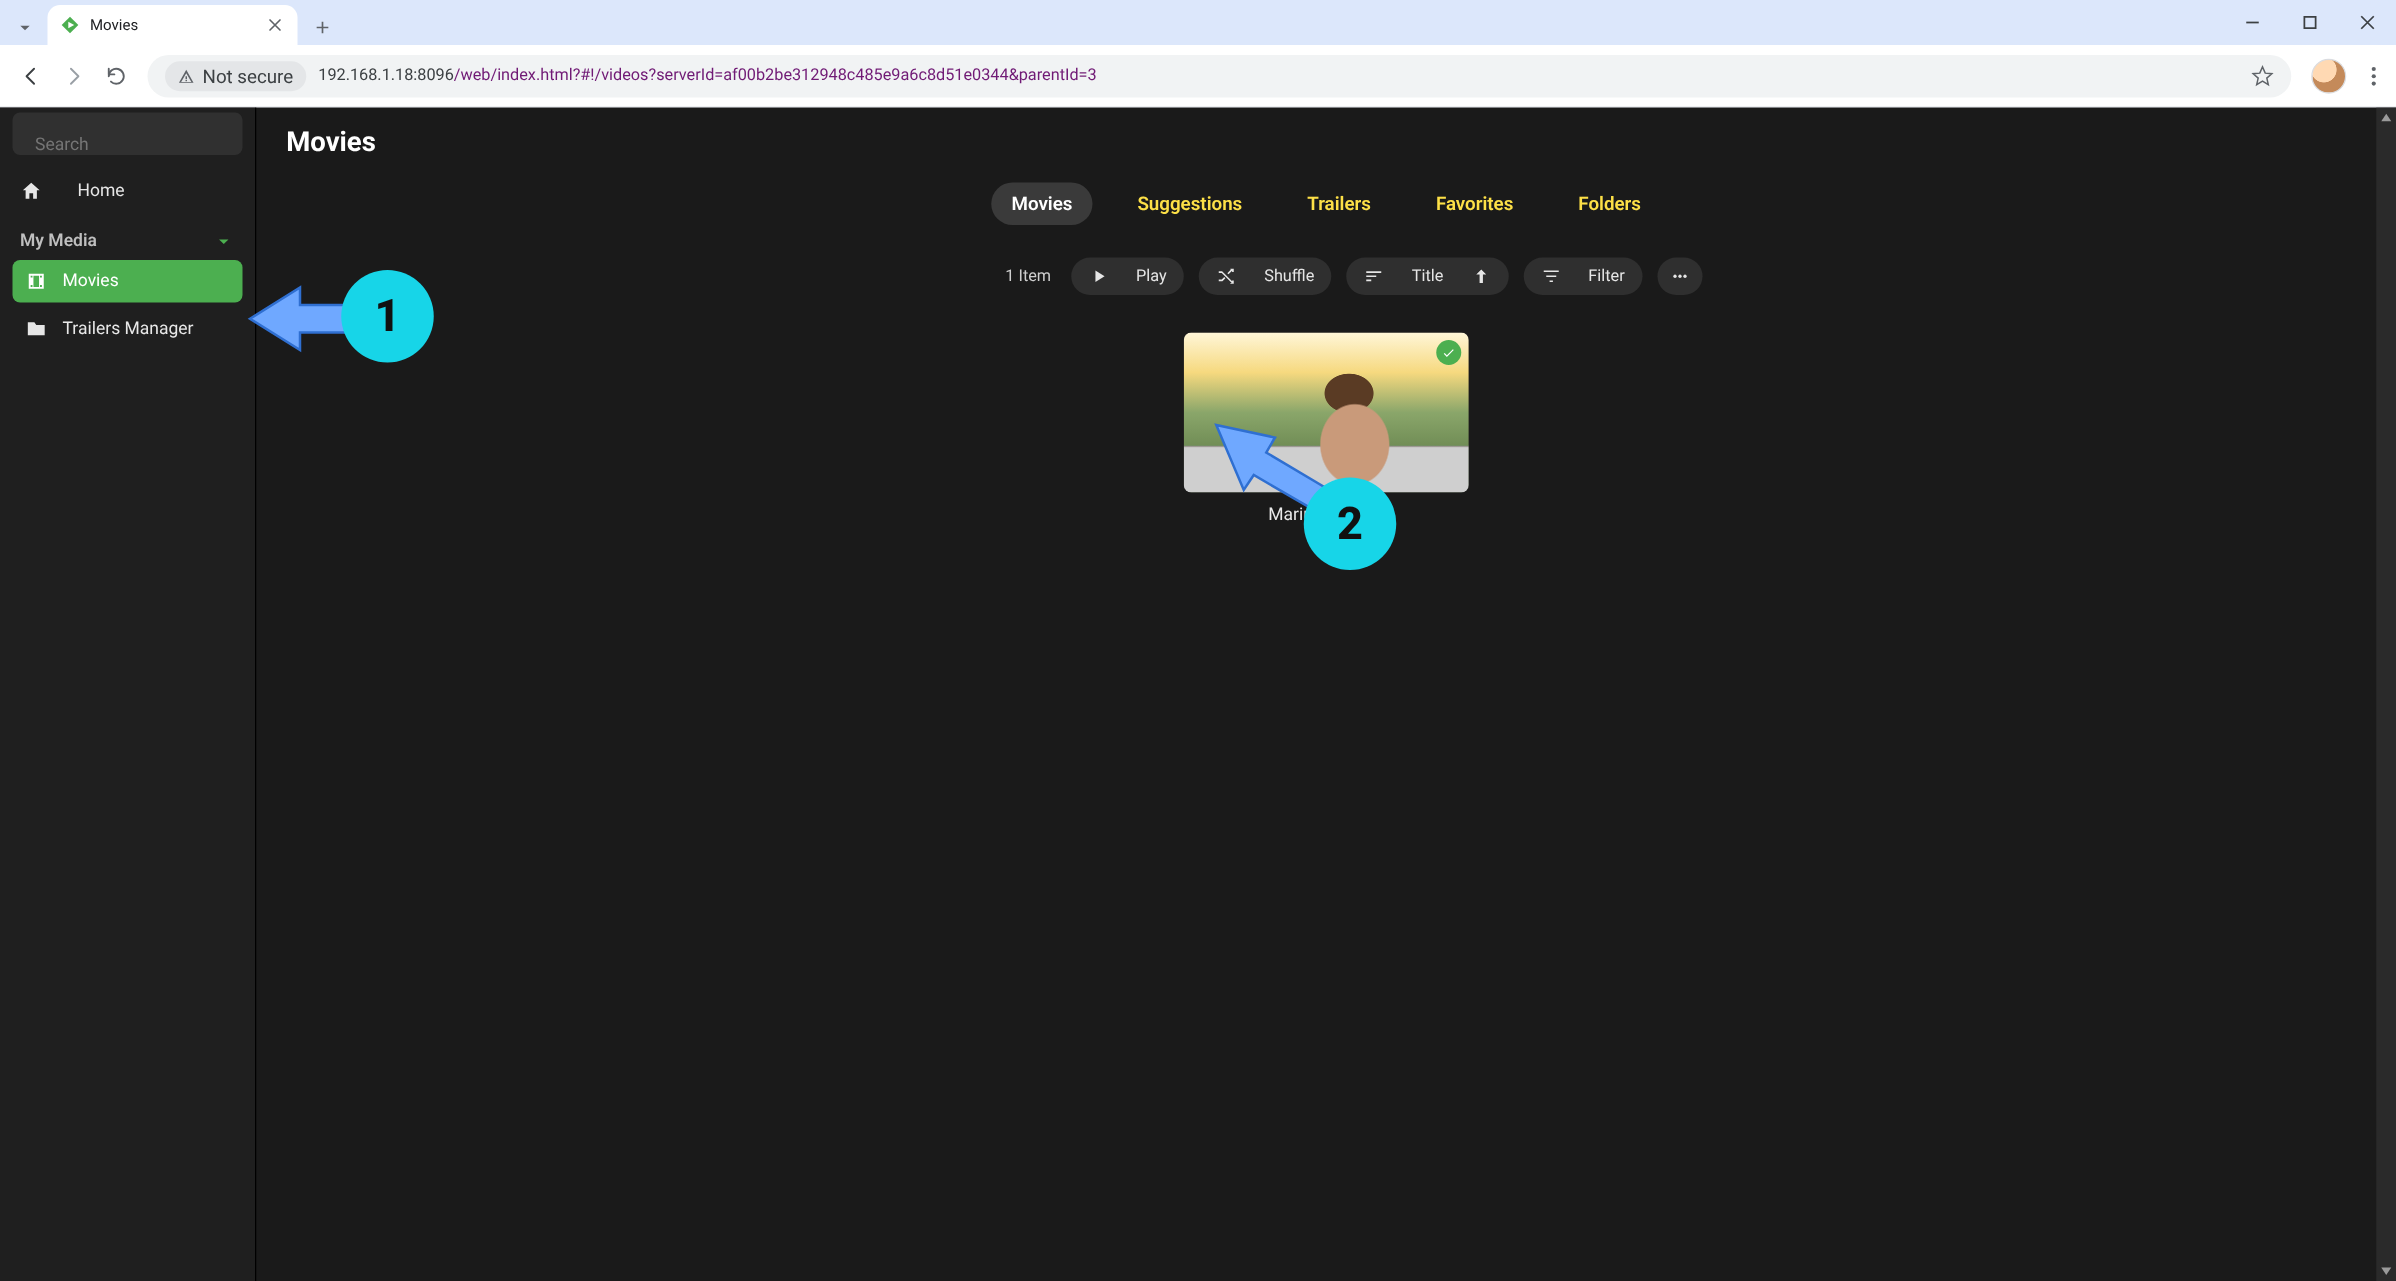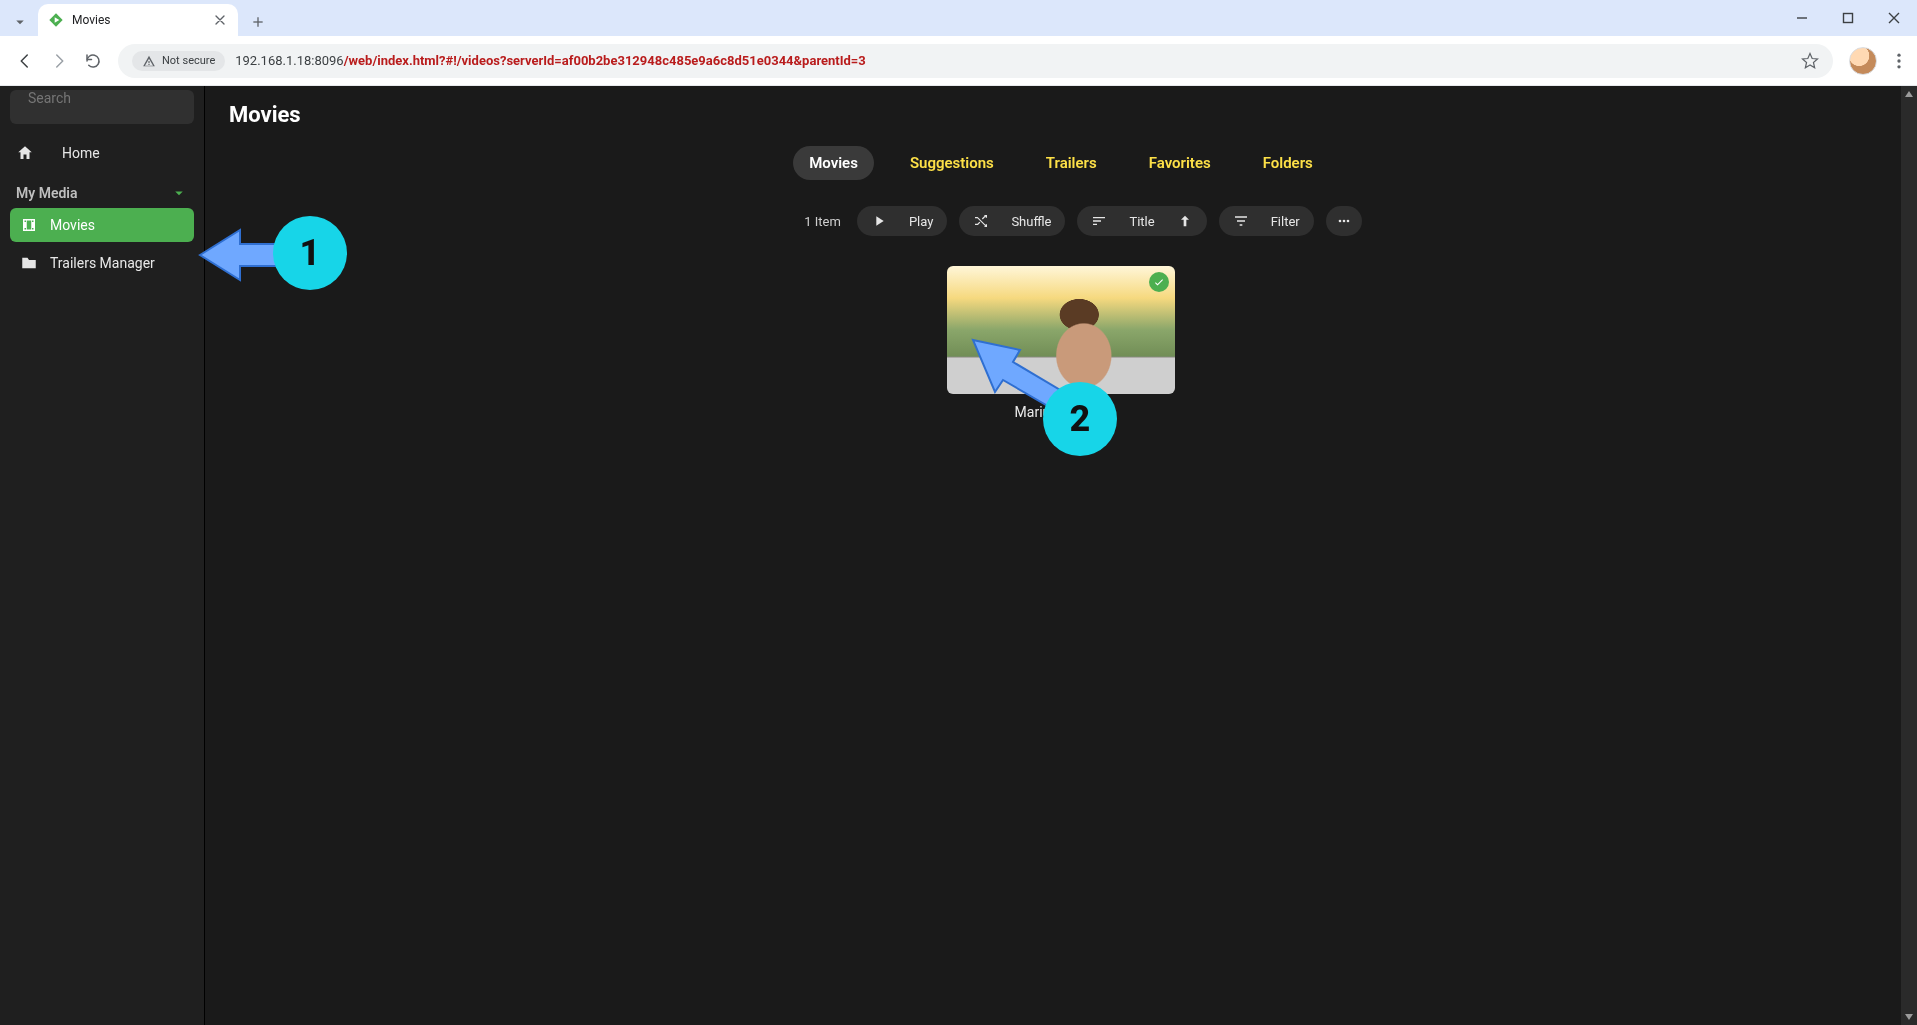--- a/index.html
+++ b/index.html
@@ -18,38 +18,38 @@
   .tab-new { display:flex; align-items:center; justify-content:center; width:28px; height:28px; margin-left:6px; }
   .tab-new svg { width:16px; height:16px; fill:#5f6368; }
   .window-controls { margin-left:auto; display:flex; align-items:center; height:36px; }
   .win-btn { width:46px; height:32px; display:flex; align-items:center; justify-content:center; }
   .win-btn svg { width:12px; height:12px; stroke:#3c4043; fill:none; stroke-width:1.4; }
 
   .addr-bar { background:#fff; height:50px; display:flex; align-items:center; padding:0 8px; border-bottom:1px solid #e8eaed; }
   .nav-btn { width:34px; height:34px; display:flex; align-items:center; justify-content:center; border-radius:50%; }
   .nav-btn svg { width:18px; height:18px; }
   .omnibox { flex:1; display:flex; align-items:center; height:34px; background:#f1f3f4; border-radius:17px; padding:0 14px; margin:0 8px; gap:10px; }
-  .sec-chip { display:flex; align-items:center; gap:6px; background:#e4e6e8; border-radius:12px; padding:3px 10px; font-size:11px; color:#3c4043; }
+  .sec-chip { display:flex; align-items:center; gap:6px; background:#e4e6e8; border-radius:12px; padding:3px 10px; font-size:15px; color:#3c4043; }
   .omnibox .url { font-size:13px; color:#3c4043; flex:1; white-space:nowrap; overflow:hidden; text-overflow:ellipsis; }
-  .omnibox .url .dim { color:#b91c1c;font-weight:bold; }
+  .omnibox .url .dim { color:#701a75; }
   .star { width:18px; height:18px; }
   .avatar { width:28px; height:28px; border-radius:50%; background: radial-gradient(circle at 35% 30%, #ffd9b3 0 40%, #c48a5a 42% 100%); border:1px solid #dadce0; }
   .right-controls { display:flex; align-items:center; gap:12px; padding-left:8px; }
   .kebab { width:20px; height:20px; }
 
   
   .app { position:relative; display:flex; height: calc(100vh - 86px); background:#1a1a1a; color:#e8e8e8; overflow:hidden; }
   .sidebar { width:205px; flex:0 0 205px; background:#1f1f1f; border-right:1px solid #000; display:flex; flex-direction:column; }
   .sb-header { display:flex; align-items:center; gap:10px; padding:14px 12px; }
   .hamburger { width:22px; height:22px; }
   .logo { display:flex; align-items:center; gap:6px; }
   .logo-mark { width:22px; height:22px; }
   .logo-text { font-weight:700; font-size:18px; color:#fff; letter-spacing:-0.5px; }
 
-  .sb-search { margin:4px 10px 12px; background:#303030; border-radius:6px; height:34px; display:flex; align-items:flex-start; padding:0 10px; gap:8px; }
+  .sb-search { margin:4px 10px 12px; background:#303030; border-radius:6px; height:34px; display:flex; align-items:flex-end; padding:0 10px; gap:8px; }
   .sb-search input { background:transparent; border:none; outline:none; color:#ccc; font-size:14px; flex:1; }
   .sb-search svg { width:18px; height:18px; fill:#8a8a8a; }
 
   .sb-item { display:flex; align-items:center; gap:28px; height:34px; padding:0 16px; font-size:14px; color:#e6e6e6; cursor:pointer; }
   .sb-item svg { width:18px; height:18px; fill:#e6e6e6; }
   .sb-section { display:flex; align-items:center; justify-content:space-between; padding:8px 16px 4px; margin-top:6px; color:#bfbfbf; font-size:14px; font-weight:600; cursor:pointer;}
   .sb-section svg { width:18px; height:18px; fill:#4caf50; }
   .sb-sub { display:flex; align-items:center; gap:12px; height:34px; margin:2px 10px; padding:0 10px; border-radius:6px; font-size:14px; cursor:pointer; }
   .sb-sub svg { width:18px; height:18px; fill:#e6e6e6; }
   .sb-sub.active { background:#4caf50; color:#fff; }

